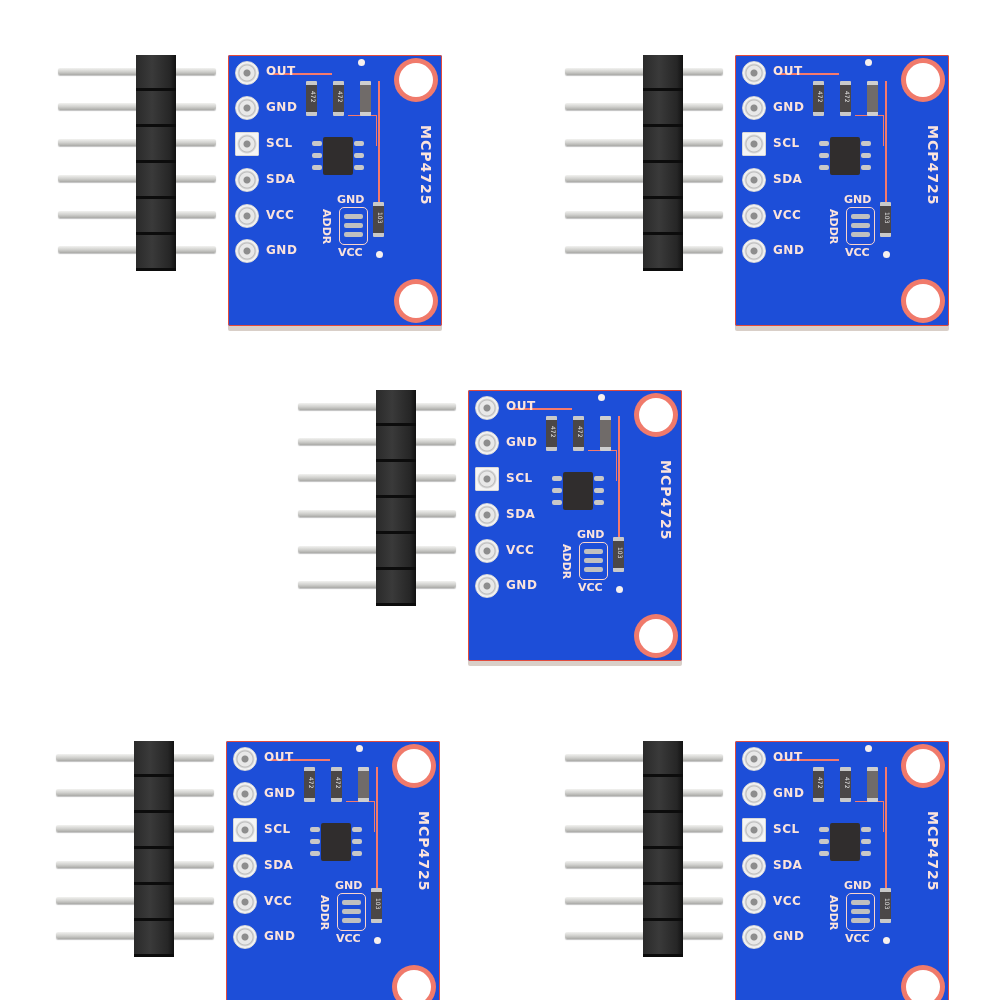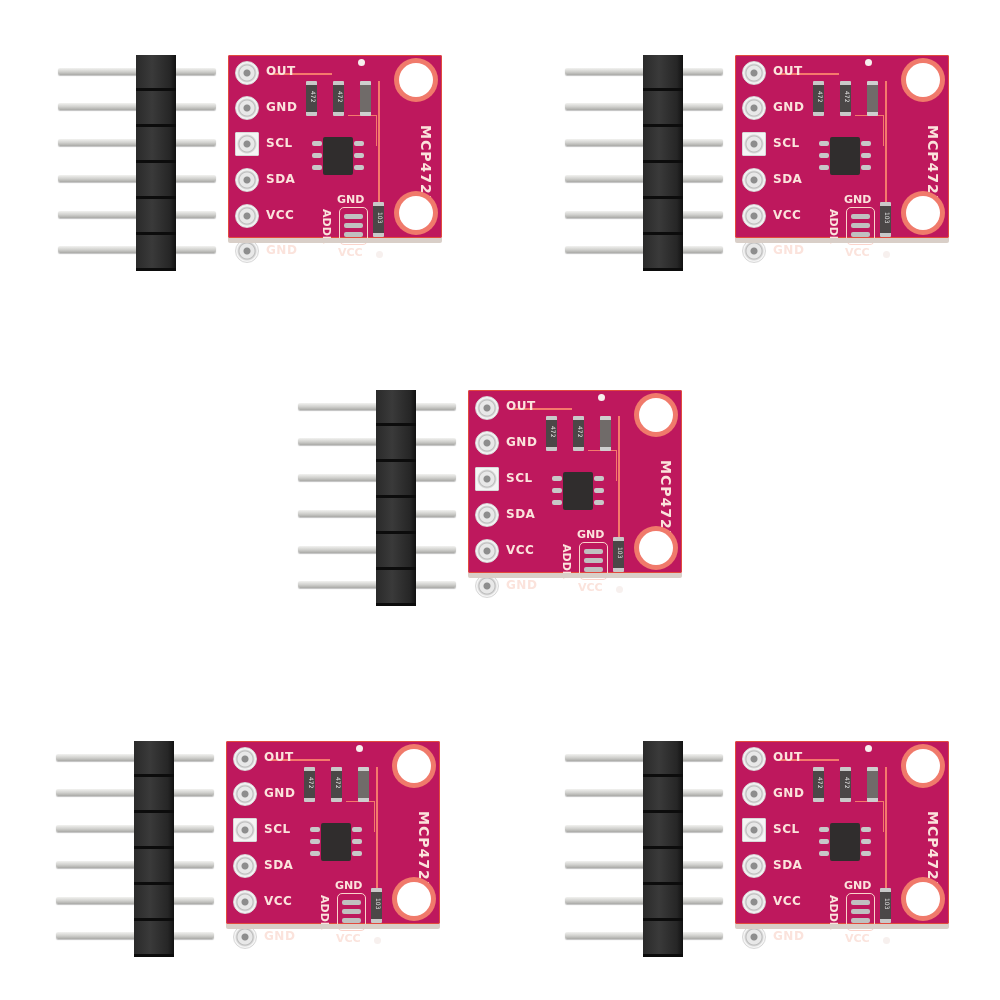--- a/index.html
+++ b/index.html
@@ -6,21 +6,21 @@
   body { width:1000px; height:1000px; background:#ffffff; position:relative; overflow:hidden;
          font-family:"DejaVu Sans", sans-serif; }
   .module { position:absolute; width:400px; height:215px; }
   
   .header { position:absolute; left:0; top:0; width:160px; height:215px; }
   .pin { position:absolute; left:0; width:158px; height:7px; border-radius:2px;
          background:linear-gradient(#f2f2f0,#cfcfcc 55%,#a9a9a6); box-shadow:0 1px 1px rgba(0,0,0,0.25); }
   .housing { position:absolute; left:78px; top:0; width:40px; height:213px; }
   .hblock { position:absolute; left:0; width:40px; height:33px; background:linear-gradient(90deg,#2a2a2a,#3a3a3a 40%,#262626 85%,#111); border-bottom:3px solid #0c0c0c; }
   
-  .pcb { position:absolute; left:170px; top:0; width:214px; height:183px; background:#be185d;
+  .pcb { position:absolute; left:170px; top:0; width:214px; height:271px; background:#1d4ed8;
          border-radius:2px; box-shadow:inset 0 0 0 1px #e24b3d; }
   .pcb:after { content:""; position:absolute; left:0; right:0; bottom:-5px; height:5px; background:#d9cfc8; border-radius:0 0 2px 2px; }
   .pad { position:absolute; left:7px; width:22px; height:22px; border-radius:50%; background:radial-gradient(circle,#8d8d8d 0 3px,#e8e8e8 4px 7px,#bdbdbd 8px,#f5f5f5 10px); border:1px solid #d8d8d8; }
   .pad.square { border-radius:1px; background:radial-gradient(circle,#8d8d8d 0 3px,#e8e8e8 4px 7px,#bdbdbd 8px,#f5f5f5 10px); }
   .pinlabel { position:absolute; left:38px; font-size:12px; color:#fbe3dc; font-weight:bold; letter-spacing:0.5px; }
   .hole { position:absolute; width:34px; height:34px; border-radius:50%; background:#ffffff; box-shadow:0 0 0 5px #f07a6b; }
   .hole.tr { right:9px; top:8px; }
   .hole.br { right:9px; bottom:8px; }
   .res { position:absolute; width:11px; height:27px; background:#4b4747; border-top:4px solid #c9c9c9; border-bottom:4px solid #c9c9c9; border-radius:1px; }
   .res .code { position:absolute; left:0; top:6px; width:11px; font-size:6px; color:#e5e5e5; writing-mode:vertical-rl; text-align:center; }

